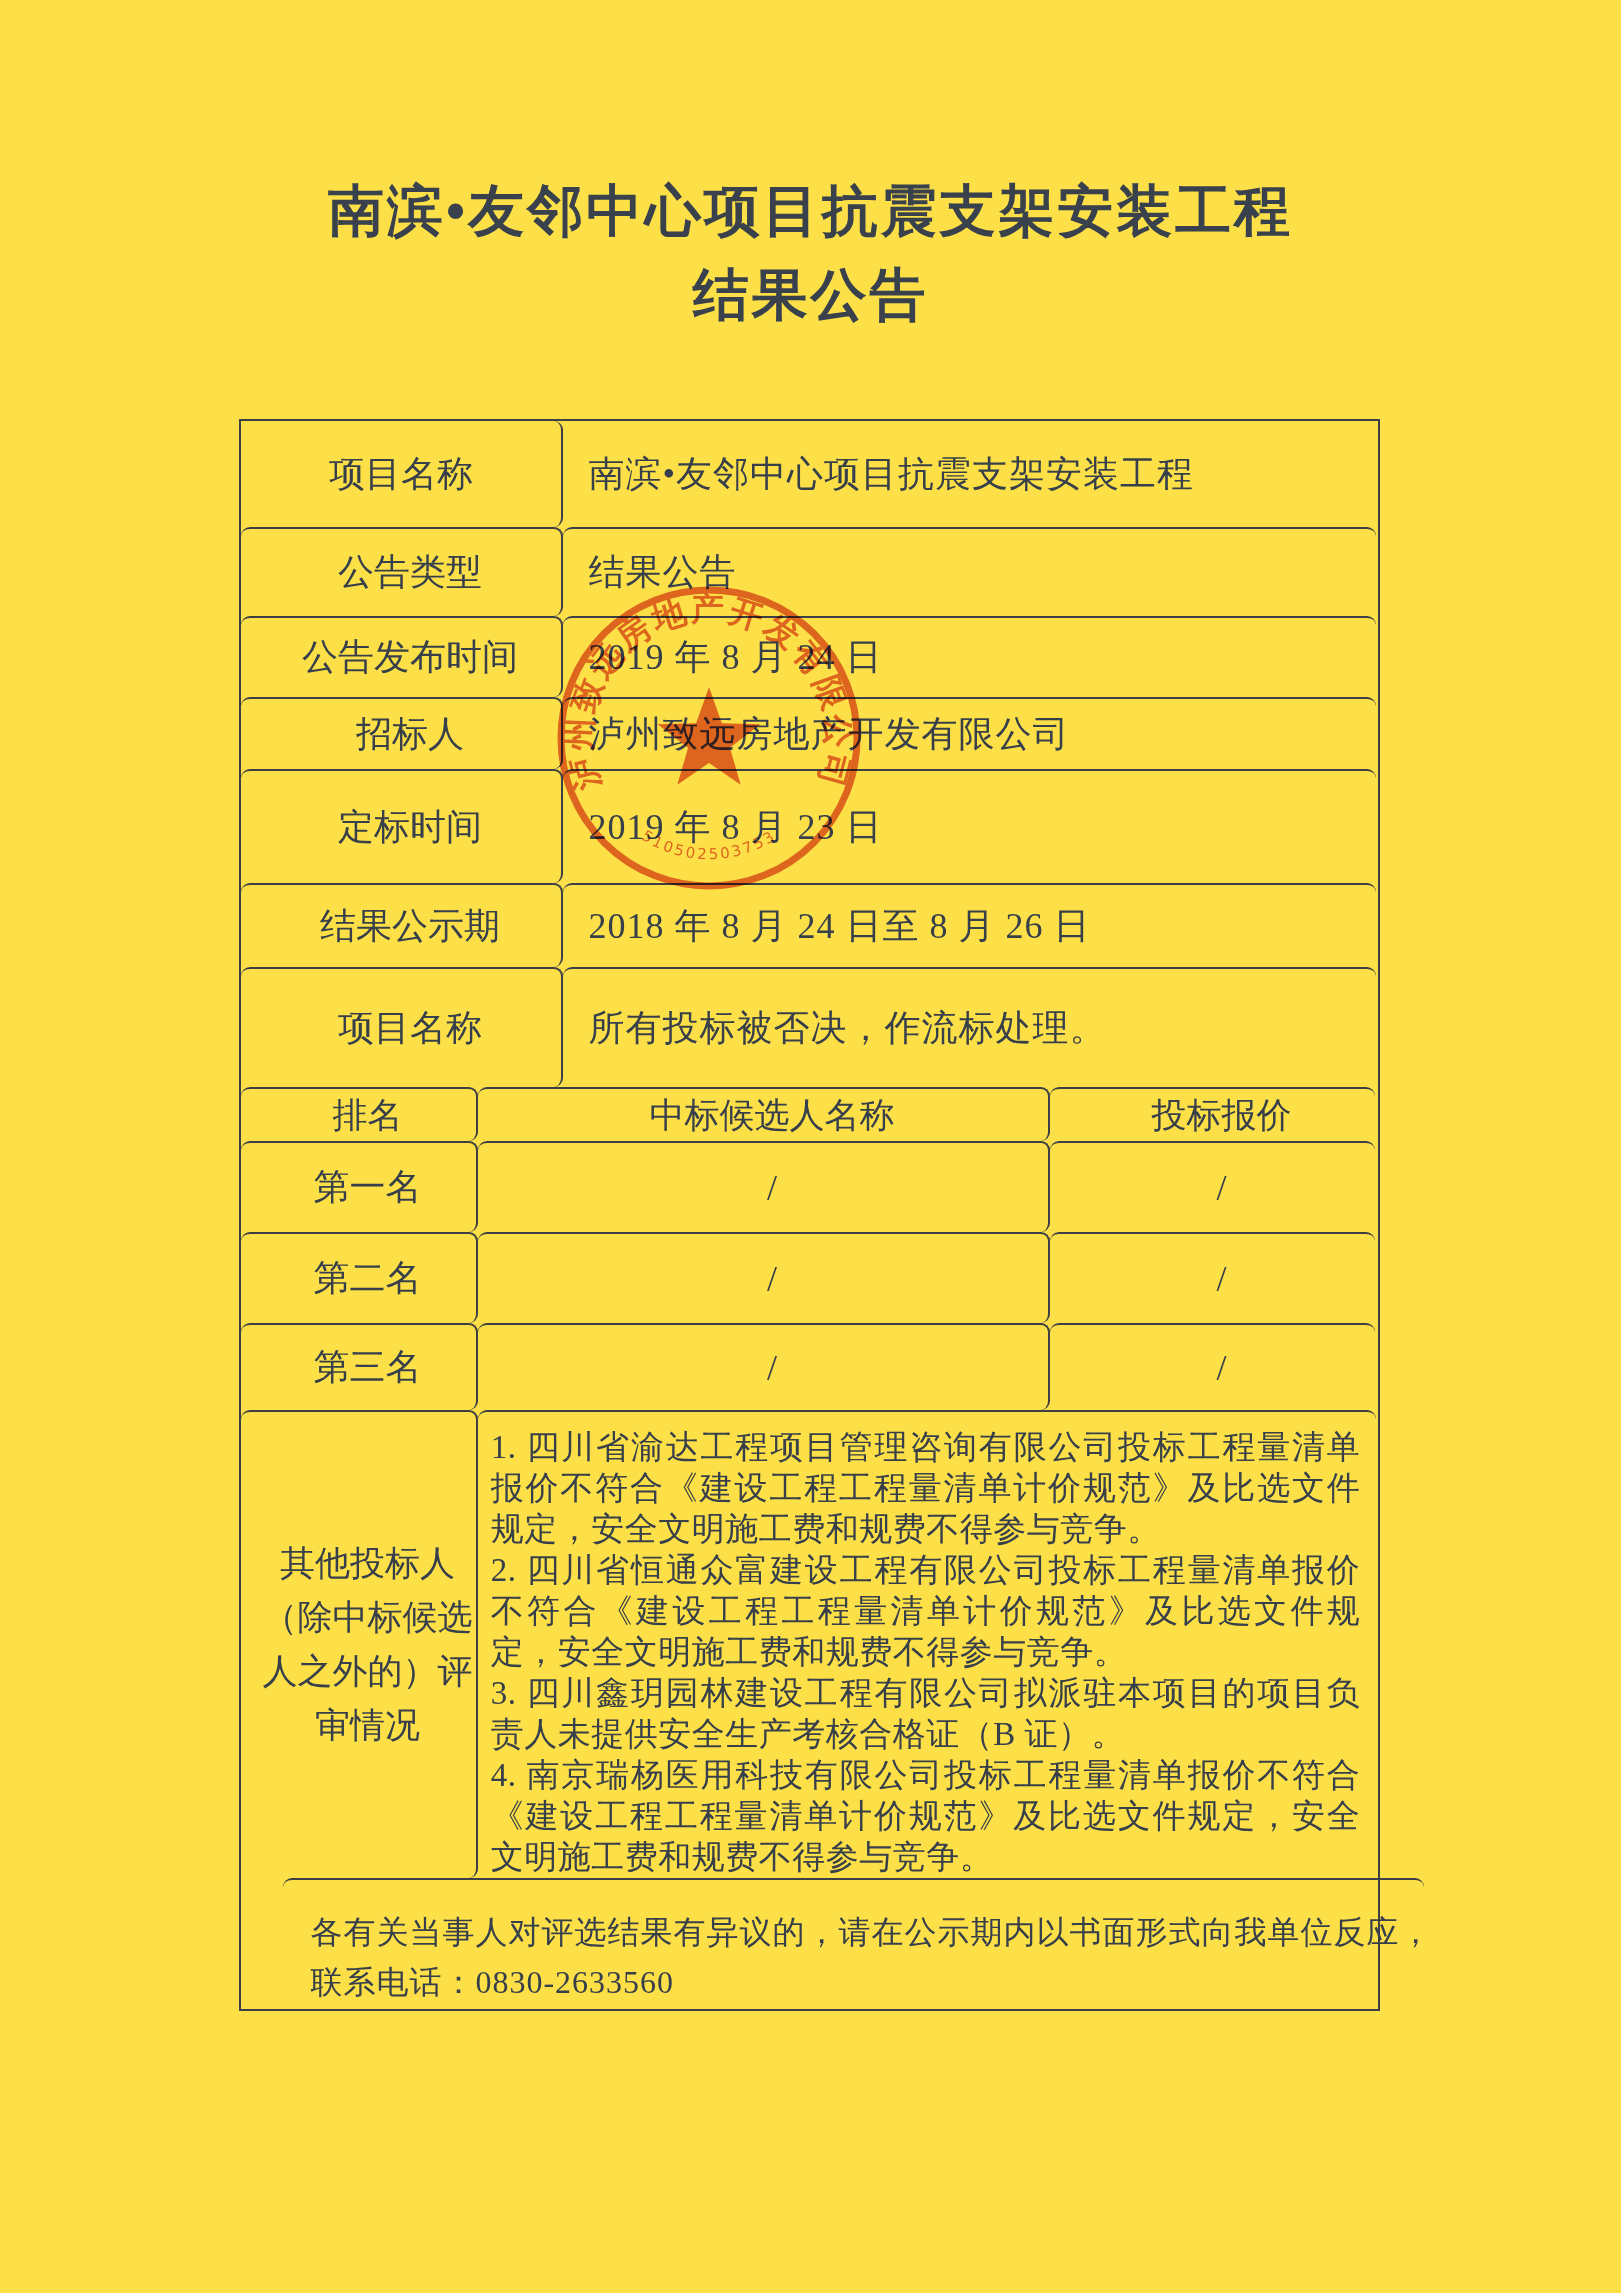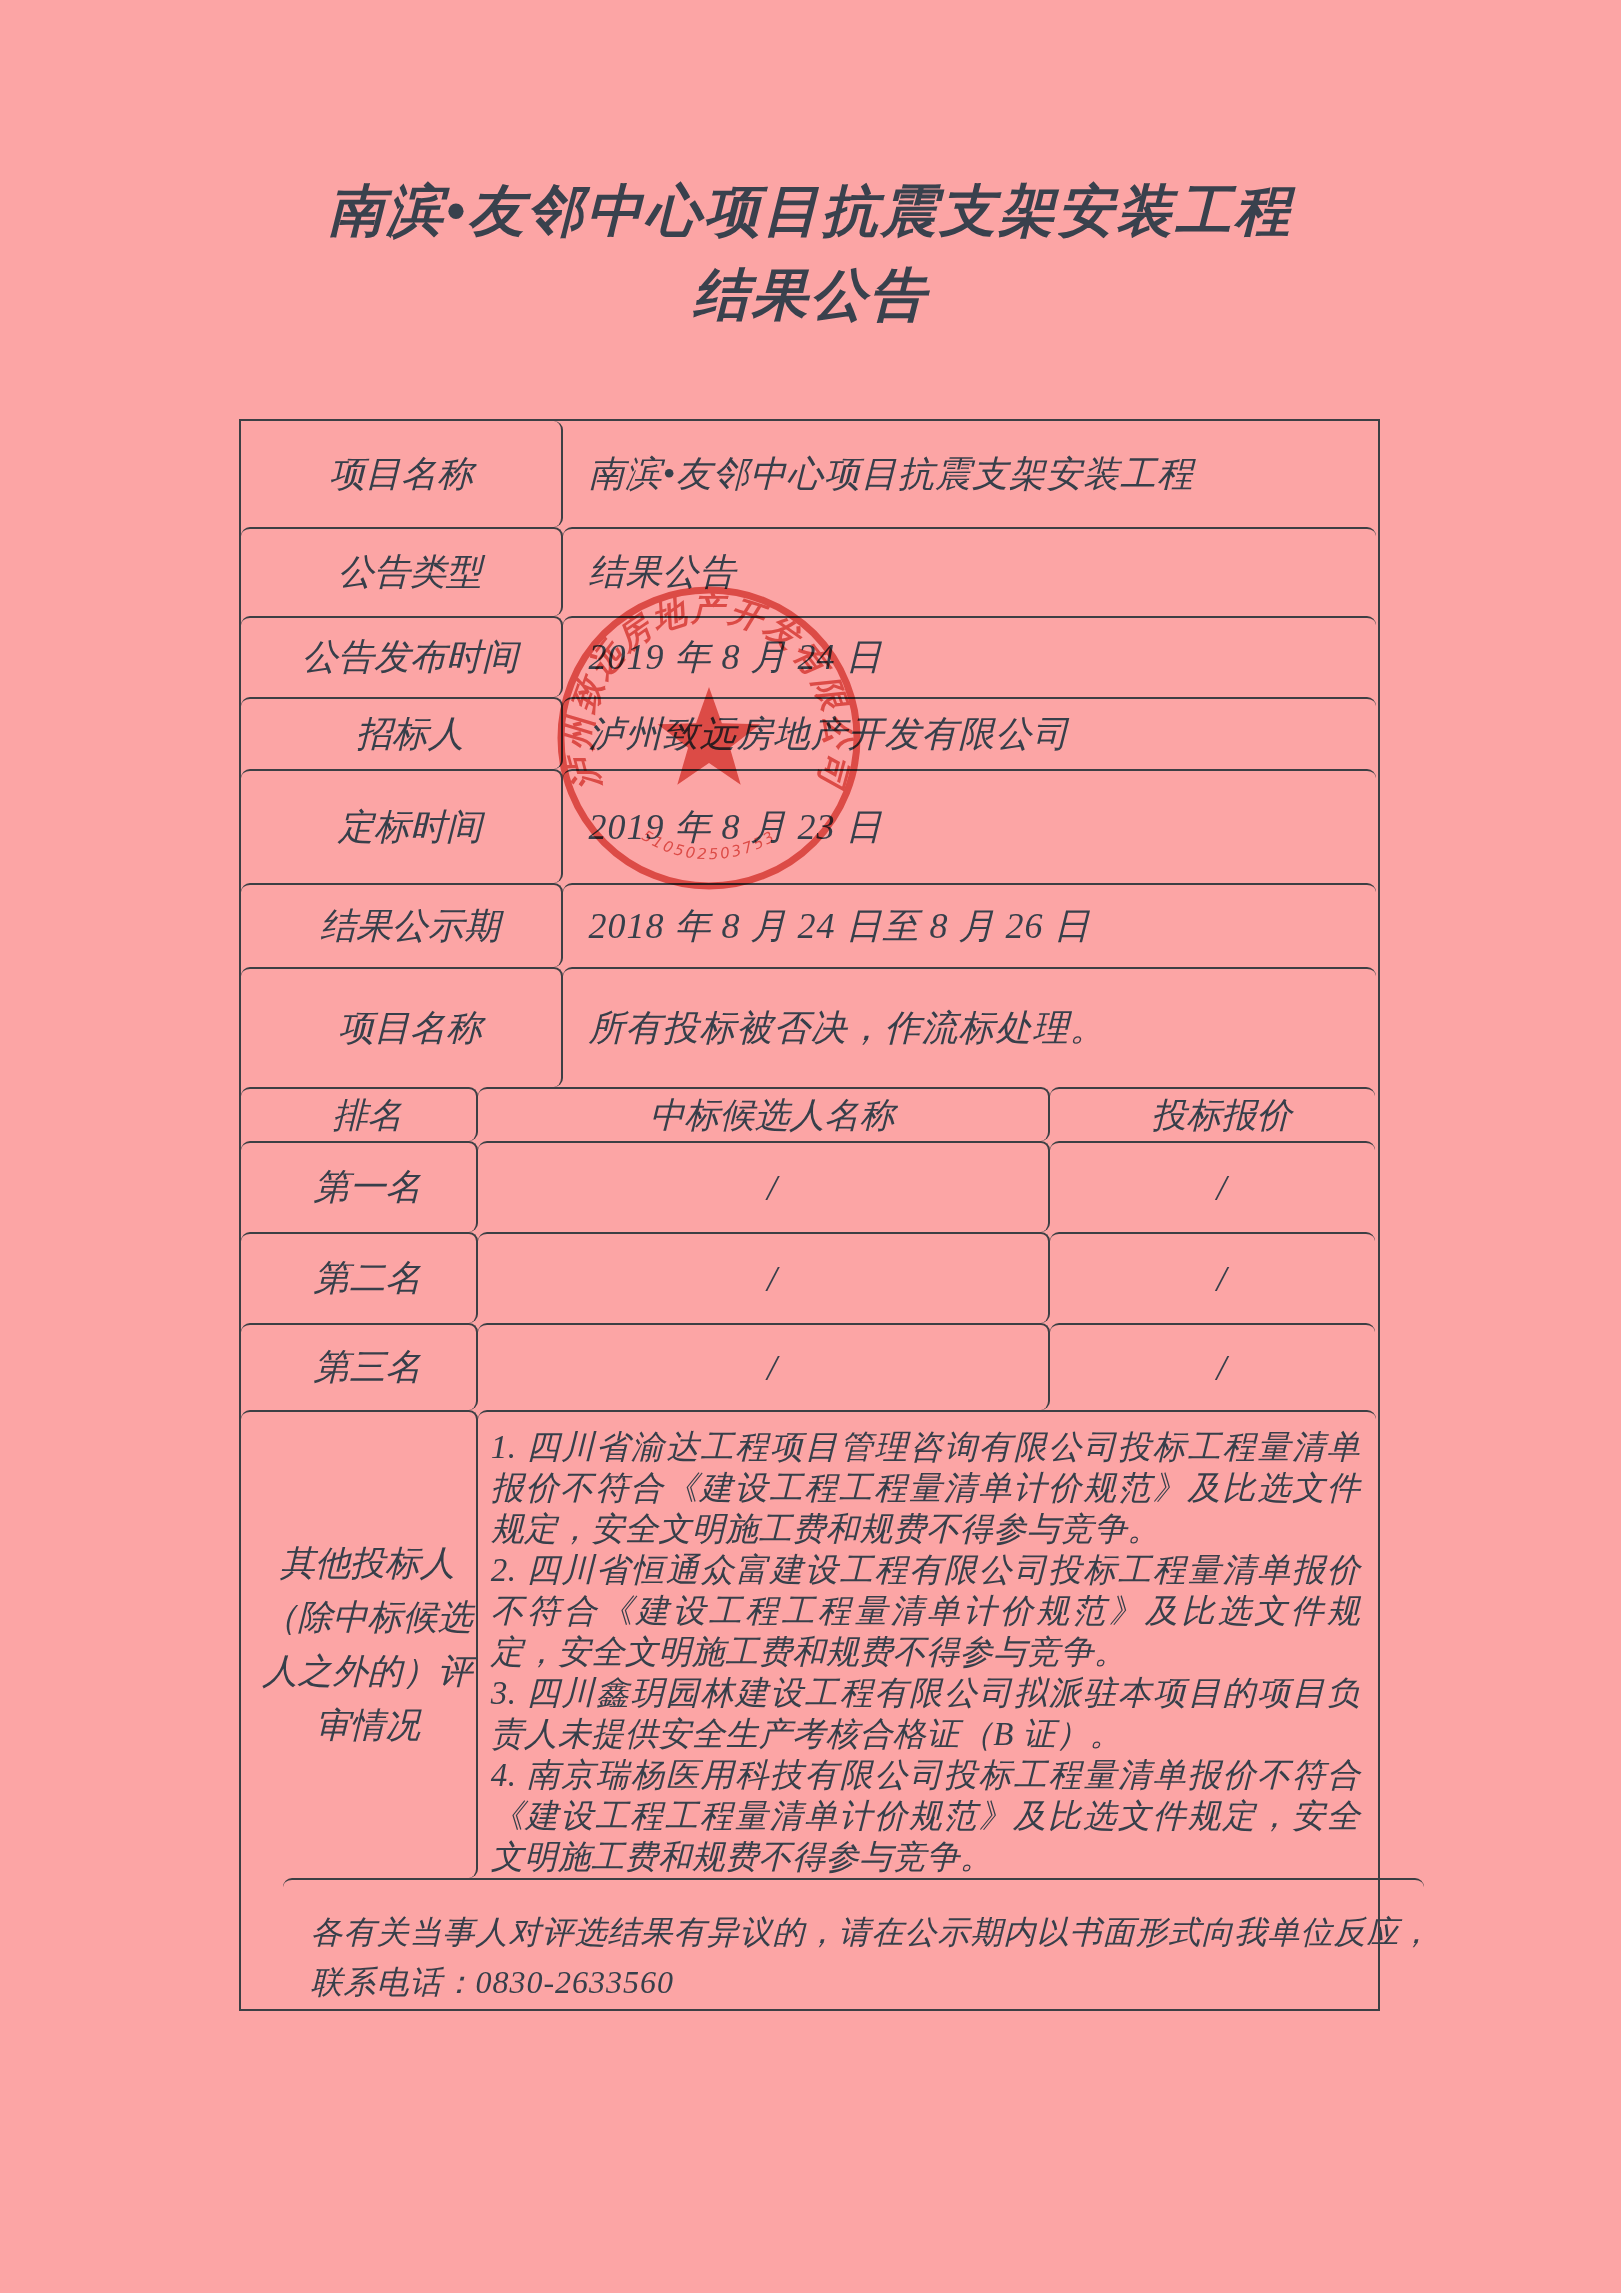--- a/index.html
+++ b/index.html
@@ -4,21 +4,21 @@
 <style>
   :root{
     --line:#3c3f44;
     --ink:#373f4a;
     --seal:#d8544b;
   }
   *{box-sizing:border-box;margin:0;padding:0;}
   html,body{background:#ffffff;}
   body{width:1621px;height:2294px;position:relative;overflow:hidden;
        font-family:"Liberation Serif","DejaVu Serif",serif;color:var(--ink);}
-  .page{position:absolute;inset:0;background:#fca5a5;font-style:italic;}
+  .page{position:absolute;inset:0;background:#fde047;}
 
   
   .title-block{position:absolute;top:169px;left:0;width:100%;text-align:center;}
   .title-line{font-size:56px;line-height:84px;font-weight:bold;
               letter-spacing:2.9px;color:#39414d;}
 
   
   .doc-table{position:absolute;left:239px;top:419px;width:1141px;
              border:2.9px solid var(--line);background:transparent;}
   .sec{display:grid;}

